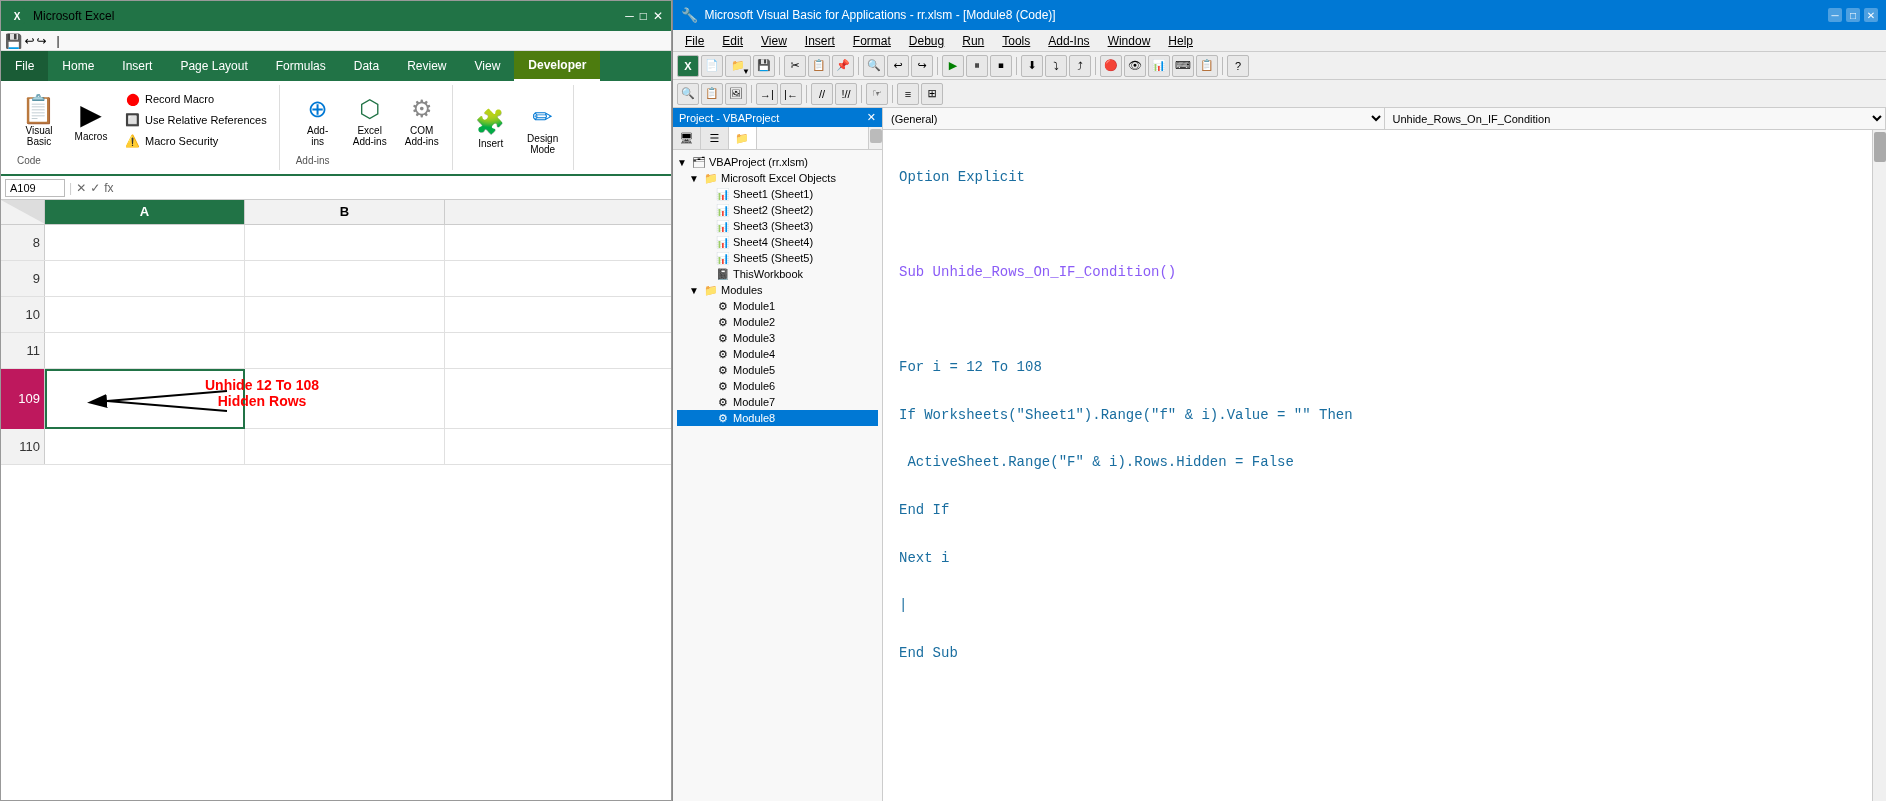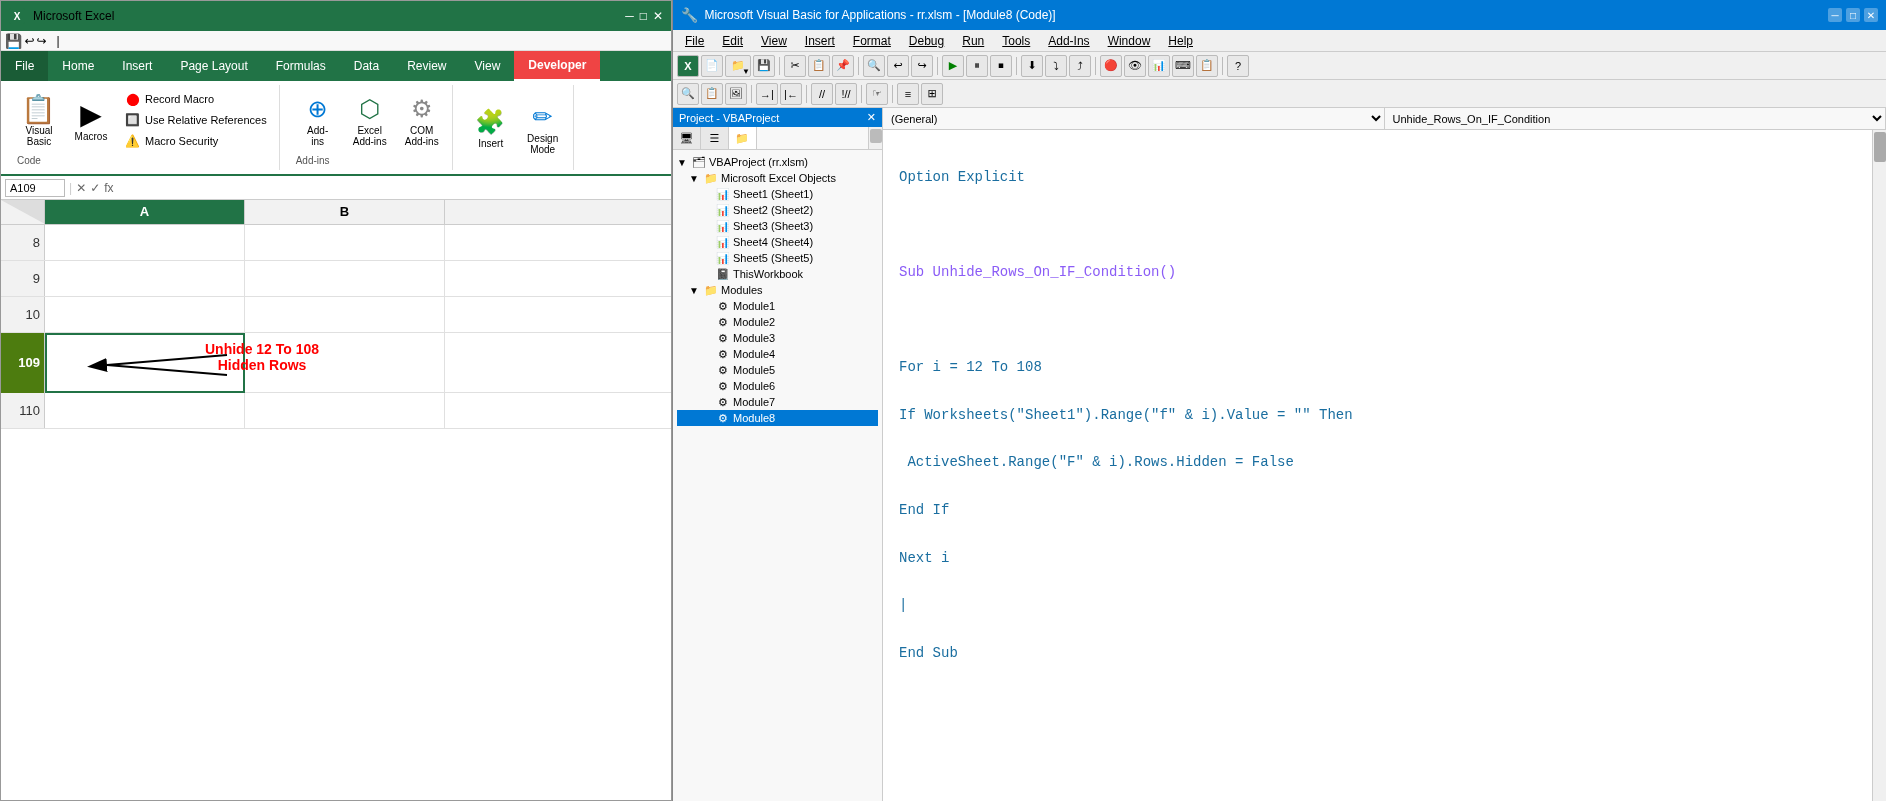--- a/index.html
+++ b/index.html
@@ -8,21 +8,21 @@
     
     .excel-window { position: absolute; left: 0; top: 0; width: 672px; height: 801px; background: #fff; border: 1px solid #999; }
 
     
     .title-bar { background: #217346; height: 30px; display: flex; align-items: center; padding: 0 8px; color: white; font-size: 12px; }
     .title-bar-icons { display: flex; gap: 6px; margin-right: 8px; }
     .title-icon { width: 16px; height: 16px; background: #ccc; border-radius: 2px; }
     .ribbon-tabs { background: #217346; display: flex; height: 30px; }
     .ribbon-tab { padding: 0 14px; display: flex; align-items: center; color: white; font-size: 12px; cursor: pointer; }
     .ribbon-tab.active { background: #fff; color: #217346; font-weight: bold; }
-    .ribbon-tab:last-child { background: #ef4444; color: white; border-bottom: 2px solid white; }
+    .ribbon-tab:last-child { background: #4d7c0f; color: white; border-bottom: 2px solid white; }
 
     
     .ribbon-toolbar { display: flex; height: 20px; align-items: center; background: #f8f8f8; padding: 2px 4px; border-bottom: 1px solid #ddd; gap: 2px; }
 
     
     .ribbon-content { display: flex; padding: 4px 8px; gap: 8px; border-bottom: 2px solid #217346; min-height: 88px; }
     .ribbon-group-label { font-size: 10px; color: #555; margin-top: auto; padding-top: 4px; }
     .big-btn { display: flex; flex-direction: column; align-items: center; justify-content: center; padding: 4px; cursor: pointer; min-width: 44px; }
     .big-btn-icon { width: 32px; height: 32px; display: flex; align-items: center; justify-content: center; font-size: 20px; }
     .big-btn-label { font-size: 10px; text-align: center; }
@@ -36,21 +36,21 @@
     .formula-input { flex: 1; border: none; font-size: 12px; padding: 2px; }
 
     
     .spreadsheet { display: flex; flex-direction: column; height: calc(801px - 175px); overflow: hidden; }
     .col-headers { display: flex; background: #f2f2f2; border-bottom: 1px solid #ccc; }
     .corner-cell { width: 44px; min-width: 44px; height: 24px; border-right: 1px solid #ccc; background: #f2f2f2; }
     .col-header { width: 200px; min-width: 200px; height: 24px; border-right: 1px solid #ccc; text-align: center; line-height: 24px; font-weight: bold; font-size: 13px; background: #f2f2f2; }
     .spreadsheet-rows { display: flex; flex-direction: column; }
     .spreadsheet-row { display: flex; height: 36px; border-bottom: 1px solid #e0e0e0; }
     .row-num { width: 44px; min-width: 44px; background: #f2f2f2; border-right: 1px solid #ccc; text-align: right; padding-right: 4px; line-height: 36px; font-size: 13px; color: #333; }
-    .row-num.active { background: #4d7c0f; color: white; font-weight: bold; }
+    .row-num.active { background: #be185d; color: white; font-weight: normal; }
     .cell { width: 200px; min-width: 200px; border-right: 1px solid #e0e0e0; position: relative; }
     .cell.active-cell { border: 2px solid #217346; }
     .row-109 { height: 50px; position: relative; }
     .row-109 .cell { height: 50px; }
     .annotation { position: absolute; left: 80px; top: 2px; color: red; font-weight: bold; font-size: 16px; text-align: center; margin-top: 6px; }
 
     
     .vba-window { position: absolute; left: 672px; top: 0; width: 1214px; height: 801px; background: #f0f0f0; border-left: 1px solid #888; }
     .vba-title-bar { background: #0078d4; height: 30px; display: flex; align-items: center; padding: 0 8px; color: white; font-size: 12px; justify-content: space-between; }
     .vba-title-btns { display: flex; gap: 4px; }
@@ -242,20 +242,25 @@
         <div class="cell"></div>
         <div class="cell"></div>
       </div>
 
       <div class="spreadsheet-row">
         <div class="row-num">10</div>
         <div class="cell"></div>
         <div class="cell"></div>
       </div>
 
+      <div class="spreadsheet-row">
+        <div class="row-num">11</div>
+        <div class="cell"></div>
+        <div class="cell"></div>
+      </div>
 
       <div class="spreadsheet-row row-109" style="height:60px; position:relative;">
         <div class="row-num active" style="height:60px; line-height:60px;">109</div>
         <div class="cell active-cell" style="height:60px; position:relative;">
 
           <svg width="200" height="40" style="position:absolute; top:10px; left:0;">
             <defs>
               <marker id="arrowhead" markerWidth="10" markerHeight="7" refX="0" refY="3.5" orient="auto">
                 <polygon points="0 0, 10 3.5, 0 7" fill="black"></polygon>
               </marker>

